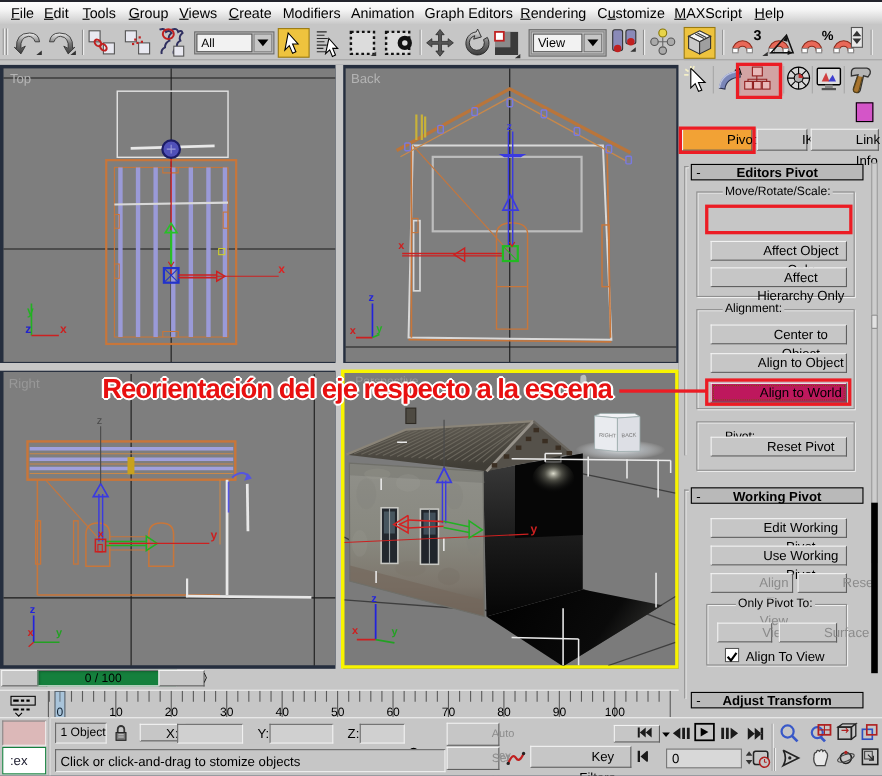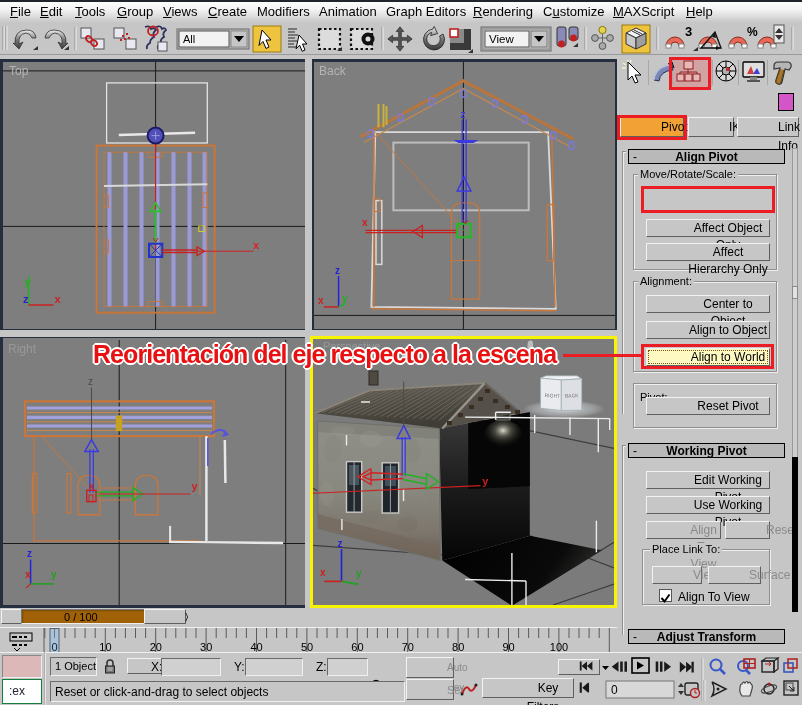--- a/index.html
+++ b/index.html
@@ -14,21 +14,21 @@
 u { text-decoration:underline; }
 
 #toolbar { left:0; top:22px; width:802px; height:33px; background:#c6c6c6; border-bottom:1px solid #9a9a9a; }
 
 #panel { left:617px; top:55px; width:185px; height:595px; background:#c6c6c6; z-index:10; }
 .btn3d { position:absolute; background:#c6c6c6; border-top:1px solid #f2f2f2; border-left:1px solid #f2f2f2; border-right:1px solid #5f5f5f; border-bottom:1px solid #5f5f5f; color:#000; text-align:center; font-size:12px;padding-left:40px; }
 .btn3d.dis { color:#8b8b8b; }
 .rollhead { position:absolute; background:#b9b9b9; border:1px solid #000; font-size:12px; color:#000; text-align:center; }
 .rollhead b { font-weight:bold; }
 .grp { position:absolute; border:1px solid #8f8f8f; box-shadow:1px 1px 0 #efefef inset, 1px 1px 0 #efefef; }
-.grplab { position:absolute; background:#c6c6c6; font-size:11px; color:#000; padding:0 2px; }
+.grplab { position:absolute; background:#c6c6c6; font-size:11px; color:#000; padding:0 2px;margin-left:19px; }
 .redbox { position:absolute; border:3px solid #ec1c24; z-index:30; }
 
 #bottom { left:0; top:608px; width:802px; height:97px; background:#c6c6c6; }
 .sunken { position:absolute; background:#c6c6c6; border-top:1px solid #6a6a6a; border-left:1px solid #6a6a6a; border-right:1px solid #f0f0f0; border-bottom:1px solid #f0f0f0; } .f12 { font-size:12px; }
 </style>
 </head>
 <body>
 
 <div id="menubar" class="abs">
 <span style="left:10px"><u>F</u>ile</span>
@@ -617,41 +617,41 @@
 <path d="M8 9 L4 21 Q3.5 23.5 6 24 Q8.5 24.5 9 22 L12 10" fill="#a8742e" stroke="#5a4418"></path>
 </g>
 </svg>
 
 <div class="abs" style="left:161px;top:38px;width:16px;height:18px;background:#d455c8;border:1px solid #000"></div>
 
 <div class="btn3d" style="left:3px;top:62px;width:64px;height:20px;background:#f2a235;line-height:19px">Pivot</div>
 <div class="btn3d" style="left:71px;top:62px;width:46px;height:20px;line-height:19px">IK</div>
 <div class="btn3d" style="left:120px;top:62px;width:62px;height:20px;line-height:19px">Link Info</div>
 
-<div class="rollhead" style="left:11px;top:94px;width:157px;height:15px;line-height:14px"><span style="position:absolute;left:4px;top:0">-</span><b>Align Pivot</b></div>
+<div class="rollhead" style="left:11px;top:94px;width:157px;height:15px;line-height:14px"><span style="position:absolute;left:4px;top:0">-</span><b>Editors Pivot</b></div>
 <div class="grp" style="left:16px;top:119px;width:144px;height:96px"></div>
 <div class="grplab" style="left:21px;top:113px">Move/Rotate/Scale:</div>
 <div class="btn3d" style="left:29px;top:164px;width:124px;height:18px;line-height:17px">Affect Object Only</div>
 <div class="btn3d" style="left:29px;top:188px;width:124px;height:18px;line-height:17px">Affect Hierarchy Only</div>
 <div class="grp" style="left:16px;top:226px;width:144px;height:91px"></div>
 <div class="grplab" style="left:21px;top:220px">Alignment:</div>
 <div class="btn3d" style="left:29px;top:240px;width:124px;height:18px;line-height:17px">Center to Object</div>
 <div class="btn3d" style="left:29px;top:266px;width:124px;height:18px;line-height:17px">Align to Object</div>
-<div class="btn3d" style="left:29px;top:293px;width:124px;height:18px;line-height:17px;background:#fef9c3;outline:1px dotted #7a5010;outline-offset:-3px">Align to World</div>
+<div class="btn3d" style="left:29px;top:293px;width:124px;height:18px;line-height:17px;background:#be185d;outline:1px dotted #7a5010;outline-offset:-3px">Align to World</div>
 <div class="grp" style="left:16px;top:328px;width:144px;height:45px"></div>
 <div class="grplab" style="left:21px;top:336px">Pivot:</div>
 <div class="btn3d" style="left:29px;top:342px;width:124px;height:18px;line-height:17px">Reset Pivot</div>
 
 <div class="rollhead" style="left:11px;top:388px;width:157px;height:15px;line-height:14px"><span style="position:absolute;left:4px;top:0">-</span><b>Working Pivot</b></div>
 <div class="btn3d" style="left:29px;top:416px;width:124px;height:18px;line-height:17px">Edit Working Pivot</div>
 <div class="btn3d" style="left:29px;top:441px;width:124px;height:18px;line-height:17px">Use Working Pivot</div>
 <div class="btn3d dis" style="left:29px;top:466px;width:75px;height:18px;line-height:17px">Align To View</div>
 <div class="btn3d dis" style="left:108px;top:466px;width:45px;height:18px;line-height:17px">Reset</div>
 <div class="grp" style="left:25px;top:494px;width:128px;height:56px"></div>
-<div class="grplab" style="left:33px;top:488px">Place Link To:</div>
+<div class="grplab" style="left:33px;top:488px">Only Pivot To:</div>
 <div class="btn3d dis" style="left:35px;top:511px;width:50px;height:18px;line-height:17px">View</div>
 <div class="btn3d dis" style="left:91px;top:511px;width:53px;height:18px;line-height:17px">Surface</div>
 <div class="abs" style="left:42px;top:534px;width:13px;height:13px;background:#fff;border:1px solid #555">
 <svg width="11" height="11">
         <path d="M1.5 5 L4.5 8.5 L9.5 1.5" fill="none" stroke="#000" stroke-width="2"></path>
       </svg>
 </div>
 <div class="abs f12" style="left:61px;top:535px">Align To View</div>
 
 <div class="rollhead" style="left:11px;top:574px;width:157px;height:15px;line-height:14px"><span style="position:absolute;left:4px;top:0">-</span><b>Adjust Transform</b></div>
@@ -660,21 +660,21 @@
 <div class="abs" style="left:175px;top:231px;width:6px;height:13px;background:#e2e2e2;border:1px solid #8a8a8a"></div>
 <div class="abs" style="left:175px;top:402px;width:6px;height:155px;background:#000"></div>
 
 <div class="abs" style="left:5px;top:96px;width:4px;height:263px;border-top:1px solid #8f8f8f;border-left:1px solid #8f8f8f;box-shadow:1px 1px 0 #efefef inset"></div>
 <div class="abs" style="left:5px;top:390px;width:4px;height:190px;border-top:1px solid #8f8f8f;border-left:1px solid #8f8f8f;box-shadow:1px 1px 0 #efefef inset"></div>
 </div>
 
 <div id="bottom" class="abs">
 
 <div class="btn3d" style="left:1px;top:1px;width:14px;height:15px;line-height:14px;font-size:10px">〈</div>
-<div class="abs" style="left:21px;top:1px;width:127px;height:15px;background:#a16207;border:1px solid #787878;border-bottom-color:#eee;border-right-color:#eee;box-shadow:inset 1px 1px 2px rgba(0,0,0,.25)">
+<div class="abs" style="left:34px;top:1px;width:127px;height:15px;background:#15803d;border:1px solid #787878;border-bottom-color:#eee;border-right-color:#eee;box-shadow:inset 1px 1px 2px rgba(0,0,0,.25)">
       <span style="position:absolute;left:42px;top:1px;font-size:11px">0 / 100</span>
     </div>
 <div class="btn3d" style="left:144px;top:1px;width:14px;height:15px;line-height:14px;font-size:10px">〉</div>
 
 <div class="abs" style="left:0;top:19px;width:621px;height:1px;background:#efefef"></div>
 <svg class="abs" style="left:0;top:20px" width="621" height="28">
 <rect width="621" height="28" fill="#c6c6c6"></rect>
 <g stroke="#5a5a5a">
 <line x1="44" y1="0" x2="44" y2="26"></line>
 </g>
@@ -795,21 +795,21 @@
 <div class="sunken" style="left:245px;top:50px;width:58px;height:18px;background:#d0d0d0"></div>
 <span class="abs f12" style="left:316px;top:52px">Z:</span>
 <div class="sunken" style="left:327px;top:50px;width:41px;height:18px;background:#d0d0d0"></div>
 <svg class="abs" style="left:370px;top:70px" width="25" height="15">
       <circle cx="6" cy="7" r="4.2" fill="none" stroke="#000" stroke-width="2"></circle>
       <line x1="10" y1="7" x2="21" y2="7" stroke="#000" stroke-width="2"></line>
       <line x1="16" y1="7" x2="16" y2="11" stroke="#000" stroke-width="2"></line>
       <line x1="20" y1="7" x2="20" y2="11" stroke="#000" stroke-width="2"></line>
     </svg>
 <div class="sunken" style="left:50px;top:73px;width:355px;height:21px">
-      <span style="position:absolute;left:4px;top:3px;font-size:12px">Reset or click-and-drag to select objects</span>
+      <span style="position:absolute;left:4px;top:3px;font-size:12px">Click or click-and-drag to stomize objects</span>
     </div>
 
 <div class="btn3d dis" style="left:406px;top:49px;width:48px;height:21px;line-height:20px;font-size:10px">Auto Key</div>
 <div class="btn3d dis" style="left:406px;top:71px;width:48px;height:21px;line-height:20px;font-size:11px">Set Key</div>
 <div class="btn3d" style="left:558px;top:51px;width:15px;height:16px"><svg width="13" height="15">
         <path d="M3 6 l3.5 4 l3.5 -4 z" fill="#000"></path>
       </svg></div>
 <svg class="abs" style="left:459px;top:72px" width="20" height="20">
       <path d="M3 14 Q7 4 10 9 Q13 14 17 5" fill="none" stroke="#c02020" stroke-width="2"></path>
       <circle cx="3" cy="14" r="1.5" fill="#222"></circle>

